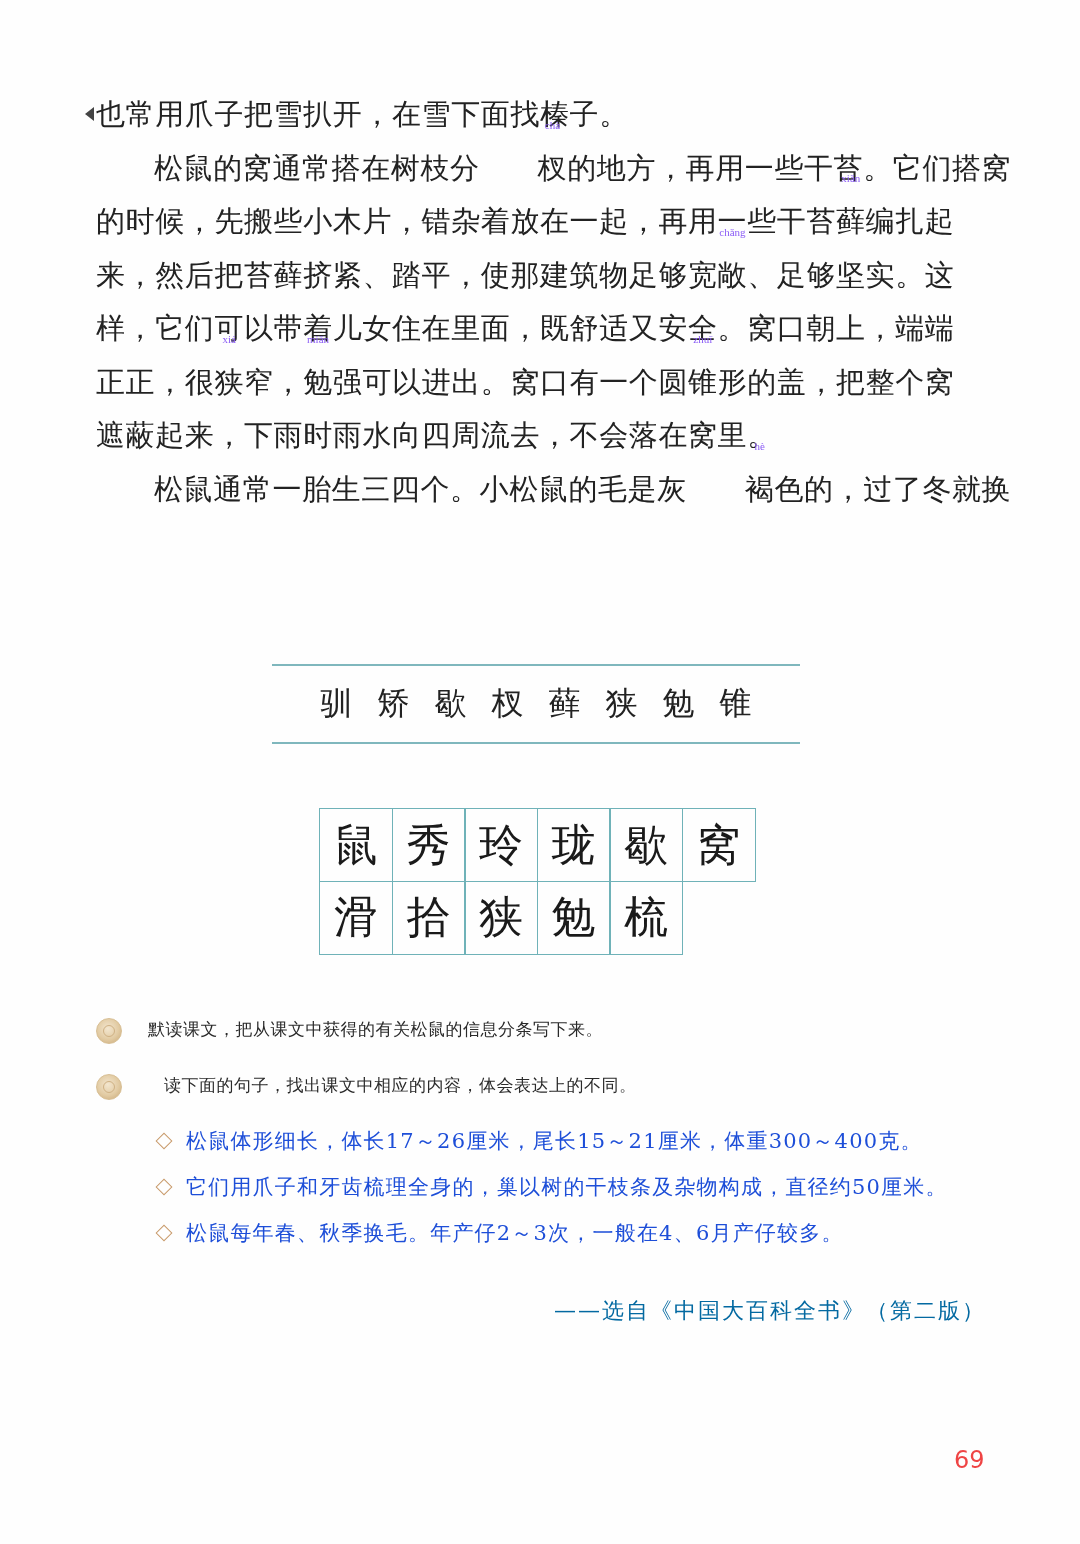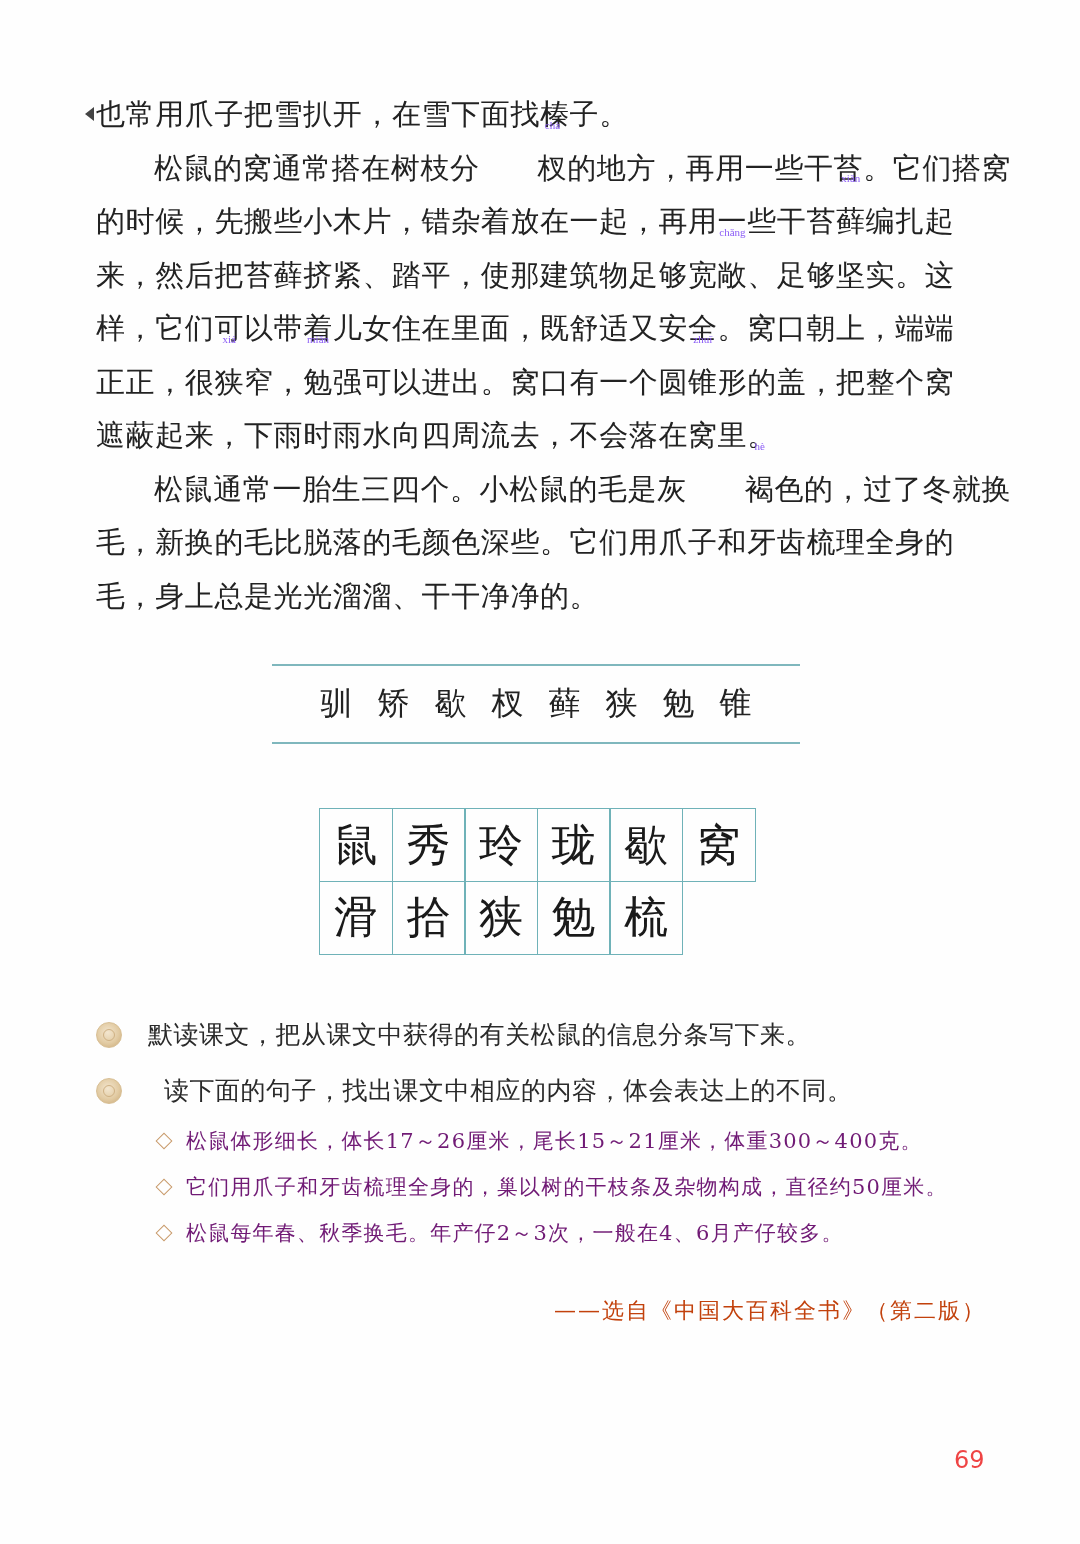--- a/index.html
+++ b/index.html
@@ -116,22 +116,22 @@
       font-size: 44px;
       color: #1a1a1a;
       box-sizing: content-box;
     }
 
     
     .exercise {
       position: absolute;
       left: 96px;
       display: flex;
-      align-items: center;
-      font-size: 25px;
+      align-items: flex-start;
+      font-size: 17px;
       color: #2a2a2a;
       letter-spacing: 0.5px;
     }
     .coin-icon {
       width: 24px;
       height: 24px;
       border-radius: 50%;
       background: radial-gradient(circle at 45% 40%, #f3e6cf 0%, #e2cba3 55%, #c9a877 100%);
       border: 1px solid #d8bf94;
       margin-right: 26px;
@@ -146,21 +146,21 @@
       border-radius: 50%;
       border: 1px solid #cfb184;
     }
     .sub-items {
       position: absolute;
       left: 152px;
       top: 1118px;
       width: 840px;
       font-family: "DejaVu Serif", serif;
       font-size: 21px;
-      color: #701a75;
+      color: #1d4ed8;
       line-height: 46px;
       letter-spacing: 1.2px;
     }
     .sub-item {
       display: flex;
       align-items: flex-start;
     }
     .diamond-icon {
       width: 10px;
       height: 10px;
@@ -171,21 +171,21 @@
     }
     .sub-text {
       flex: 1;
     }
     .source {
       position: absolute;
       right: 94px;
       top: 1296px;
       font-family: "DejaVu Serif", serif;
       font-size: 22px;
-      color: #c2410c;
+      color: #0369a1;
       letter-spacing: 2px;
     }
     .page-number {
       position: absolute;
       left: 954px;
       top: 1446px;
       font-size: 24px;
       color: #ef4444;
       font-family: "DejaVu Sans", sans-serif;
     }
@@ -206,24 +206,20 @@
     <p>
       <span class="line"><span>的时候，先搬些小木片，错杂着放在一起，再用一些干苔</span><span class="ruby-wrap"><span class="py">xiǎn</span><span>藓</span></span><span>编扎起</span></span>
       <span class="line"><span>来，然后把苔藓挤紧、踏平，使那建筑物足够宽</span><span class="ruby-wrap"><span class="py">chǎng</span><span>敞</span></span><span>、足够坚实。这</span></span>
       <span class="line">样，它们可以带着儿女住在里面，既舒适又安全。窝口朝上，端端</span>
       <span class="line"><span>正正，很</span><span class="ruby-wrap"><span class="py">xiá</span><span>狭</span></span><span>窄，</span><span class="ruby-wrap"><span class="py">miǎn</span><span>勉</span></span><span>强可以进出。窝口有一个圆</span><span class="ruby-wrap"><span class="py">zhuī</span><span>锥</span></span><span>形的盖，把整个窝</span></span>
       <span class="line">遮蔽起来，下雨时雨水向四周流去，不会落在窝里。</span>
     </p>
 
     <p class="indent">
       <span class="line"><span>松鼠通常一胎生三四个。小松鼠的毛是灰</span><span class="ruby-wrap"><span class="py">hè</span><span>褐</span></span><span>色的，过了冬就换</span></span>
-    </p>
-    <p>
-      <span class="line">毛，新换的毛比脱落的毛颜色深些。它们用爪子和牙齿梳理全身的</span>
-      <span class="line">毛，身上总是光光溜溜、干干净净的。</span>
     </p>
   </div>
 
   <div class="char-strip">
     <span>驯</span>
     <span>矫</span>
     <span>歇</span>
     <span>杈</span>
     <span>藓</span>
     <span>狭</span>

